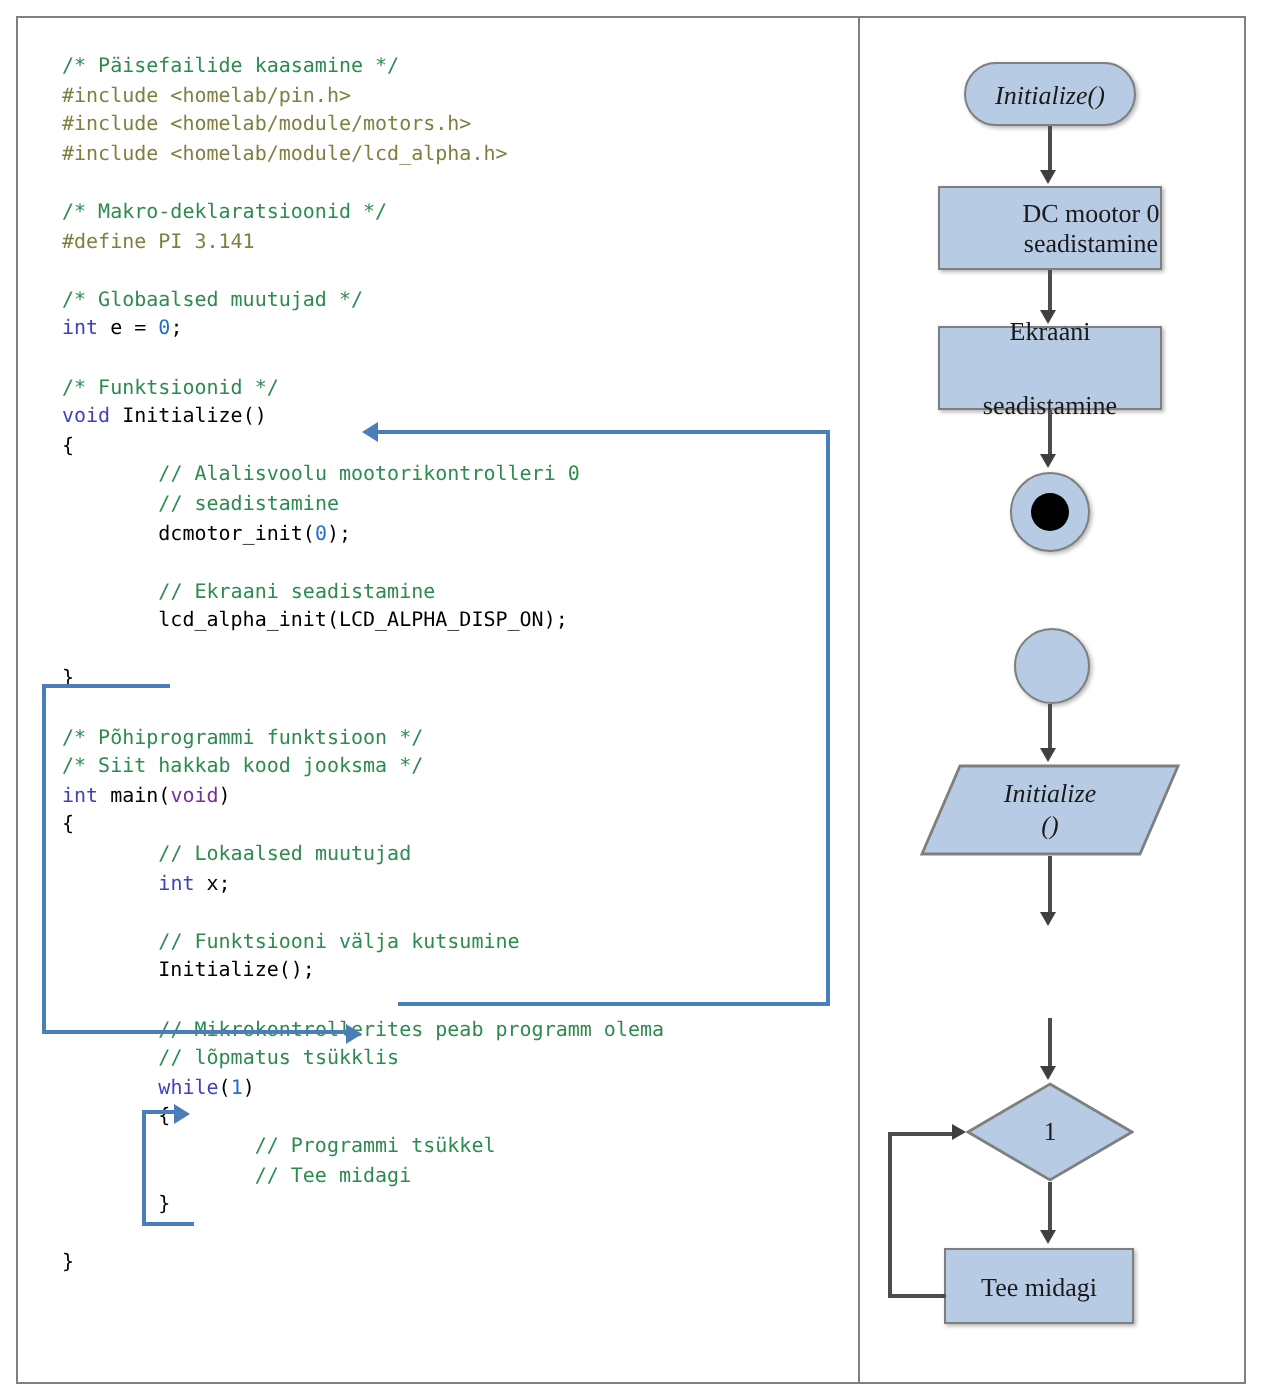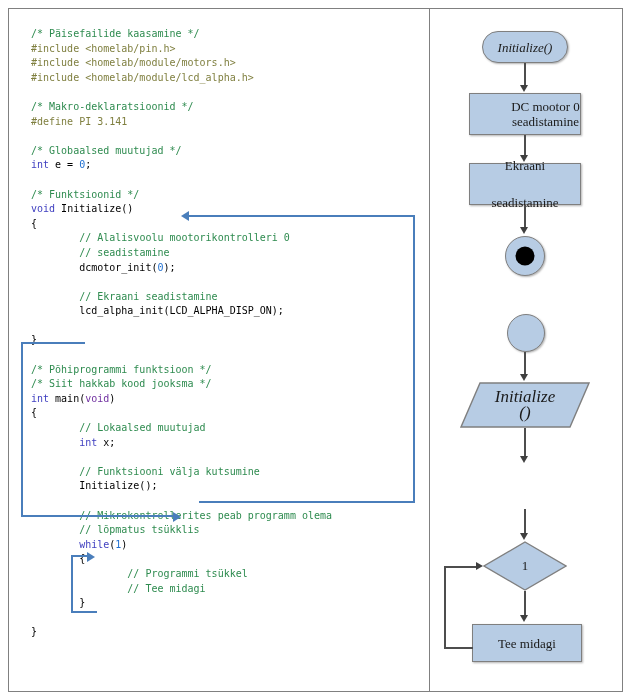--- a/index.html
+++ b/index.html
@@ -123,21 +123,21 @@
   .f-para-text {
     position: absolute;
     left: 0; top: 0;
     width: 100%; height: 100%;
     display: flex;
     flex-direction: column;
     align-items: center;
     justify-content: center;
     font-family: "Liberation Serif", serif;
     font-style: italic;
-    font-size: 17px;
+    font-size: 13px;
     line-height: 16px;
     color: #1a1a1a;
     pointer-events: none;
   }
   .f-diamond-wrap { position: absolute; }
   .f-diamond-text {
     position: absolute;
     left: 0; top: 0;
     width: 100%; height: 100%;
     display: flex;
@@ -239,21 +239,21 @@
 
     <div class="f-diamond-wrap" style="left:53px; top:532px; width:84px; height:50px;">
       <svg width="84" height="50" viewBox="0 0 84 50">
         <polygon points="42,1 83,25 42,49 1,25" fill="#b7cce4" stroke="#7f7f7f" stroke-width="1.4"></polygon>
       </svg>
       <span class="f-diamond-text">1</span>
     </div>
     <div class="conn" style="left:94px; top:582px; width:1.6px; height:26px;"></div>
     <div class="conn-head ch-down" style="left:90px; top:606px;"></div>
 
-    <div class="fshape f-process" style="left:42px; top:615px; width:110px; height:38px;">
+    <div class="fshape f-process" style="left:42px; top:615px; width:95px; height:38px;">
       <span>Tee midagi</span>
     </div>
 
     <div class="conn" style="left:14px; top:638px; width:29px; height:1.6px;"></div>
     <div class="conn" style="left:14px; top:557px; width:1.6px; height:82px;"></div>
     <div class="conn" style="left:14px; top:557px; width:34px; height:1.6px;"></div>
     <div class="conn-head ch-right" style="left:46px; top:553px;"></div>
 
   </div>
 </div>

